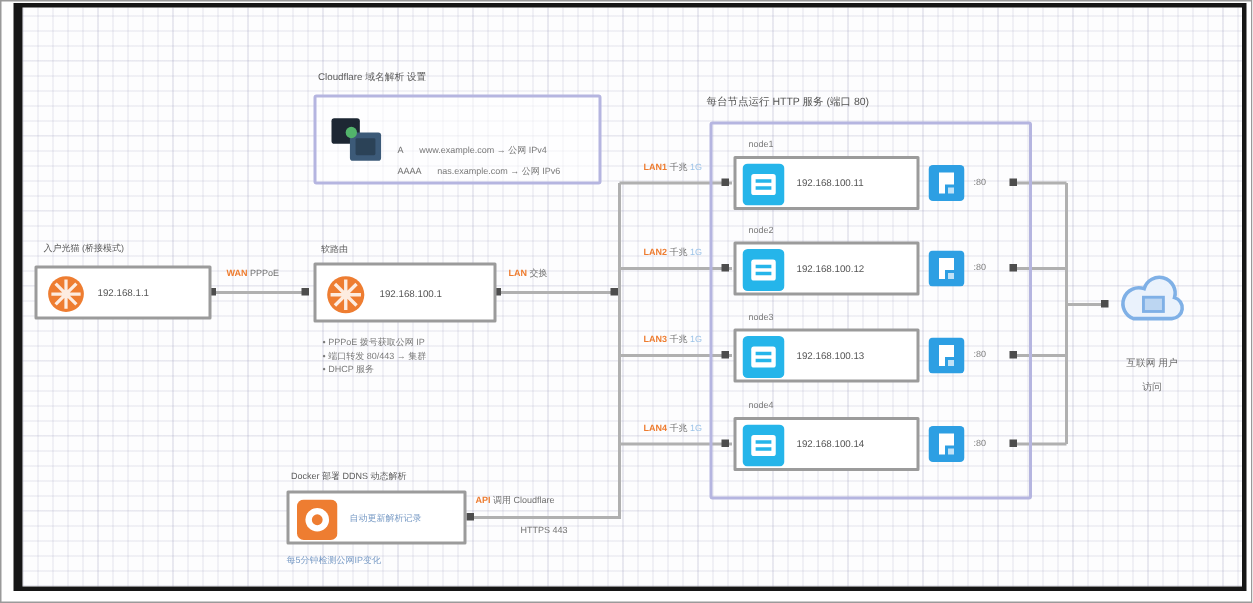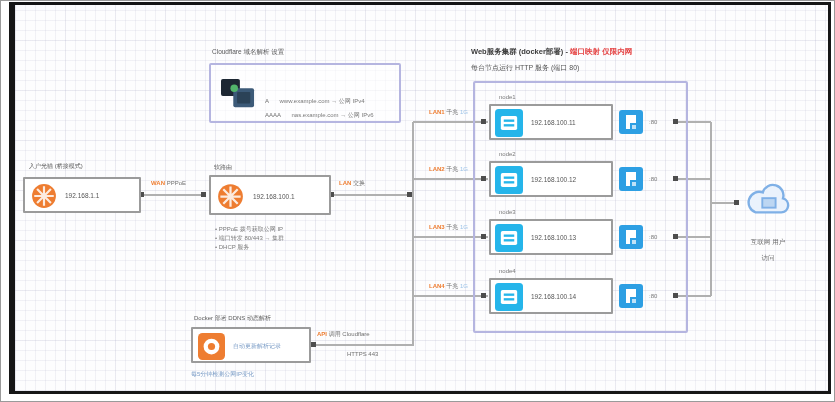--- a/index.html
+++ b/index.html
@@ -92,24 +92,20 @@
     <div class="abs" style="left:54px;top:24px;">
       <span class="note tag-gray">A</span>
       <span class="note" style="margin-left:6px;">www.example.com → 公网 IPv4</span>
     </div>
     <div class="abs" style="left:54px;top:38px;">
       <span class="note tag-gray">AAAA</span>
       <span class="note" style="margin-left:6px;">nas.example.com → 公网 IPv6</span>
     </div>
   </div>
 
-  <div class="abs title-black" style="left:470px;top:46px;">
-    <span>Web服务集群 (docker部署) -</span>
-    <span class="title-red">端口映射 仅限内网</span>
-  </div>
   <div class="abs subtitle" style="left:470px;top:62px;">每台节点运行 HTTP 服务 (端口 80)</div>
 
   <div class="group-box" style="left:472px;top:80px;width:215px;height:252px;background:transparent;"></div>
 
   <div class="abs note" style="left:498px;top:92px;">node1</div>
   <div class="node-box" style="left:488px;top:103px;width:124px;height:36px;">
     <span class="abs" style="left:4px;top:3px;">
       <svg width="28" height="28" viewBox="0 0 24 24">
           <rect width="24" height="24" rx="3" fill="#25b5ea"></rect>
           <rect x="5" y="6" width="14" height="12" rx="1.5" fill="#fff"></rect>

